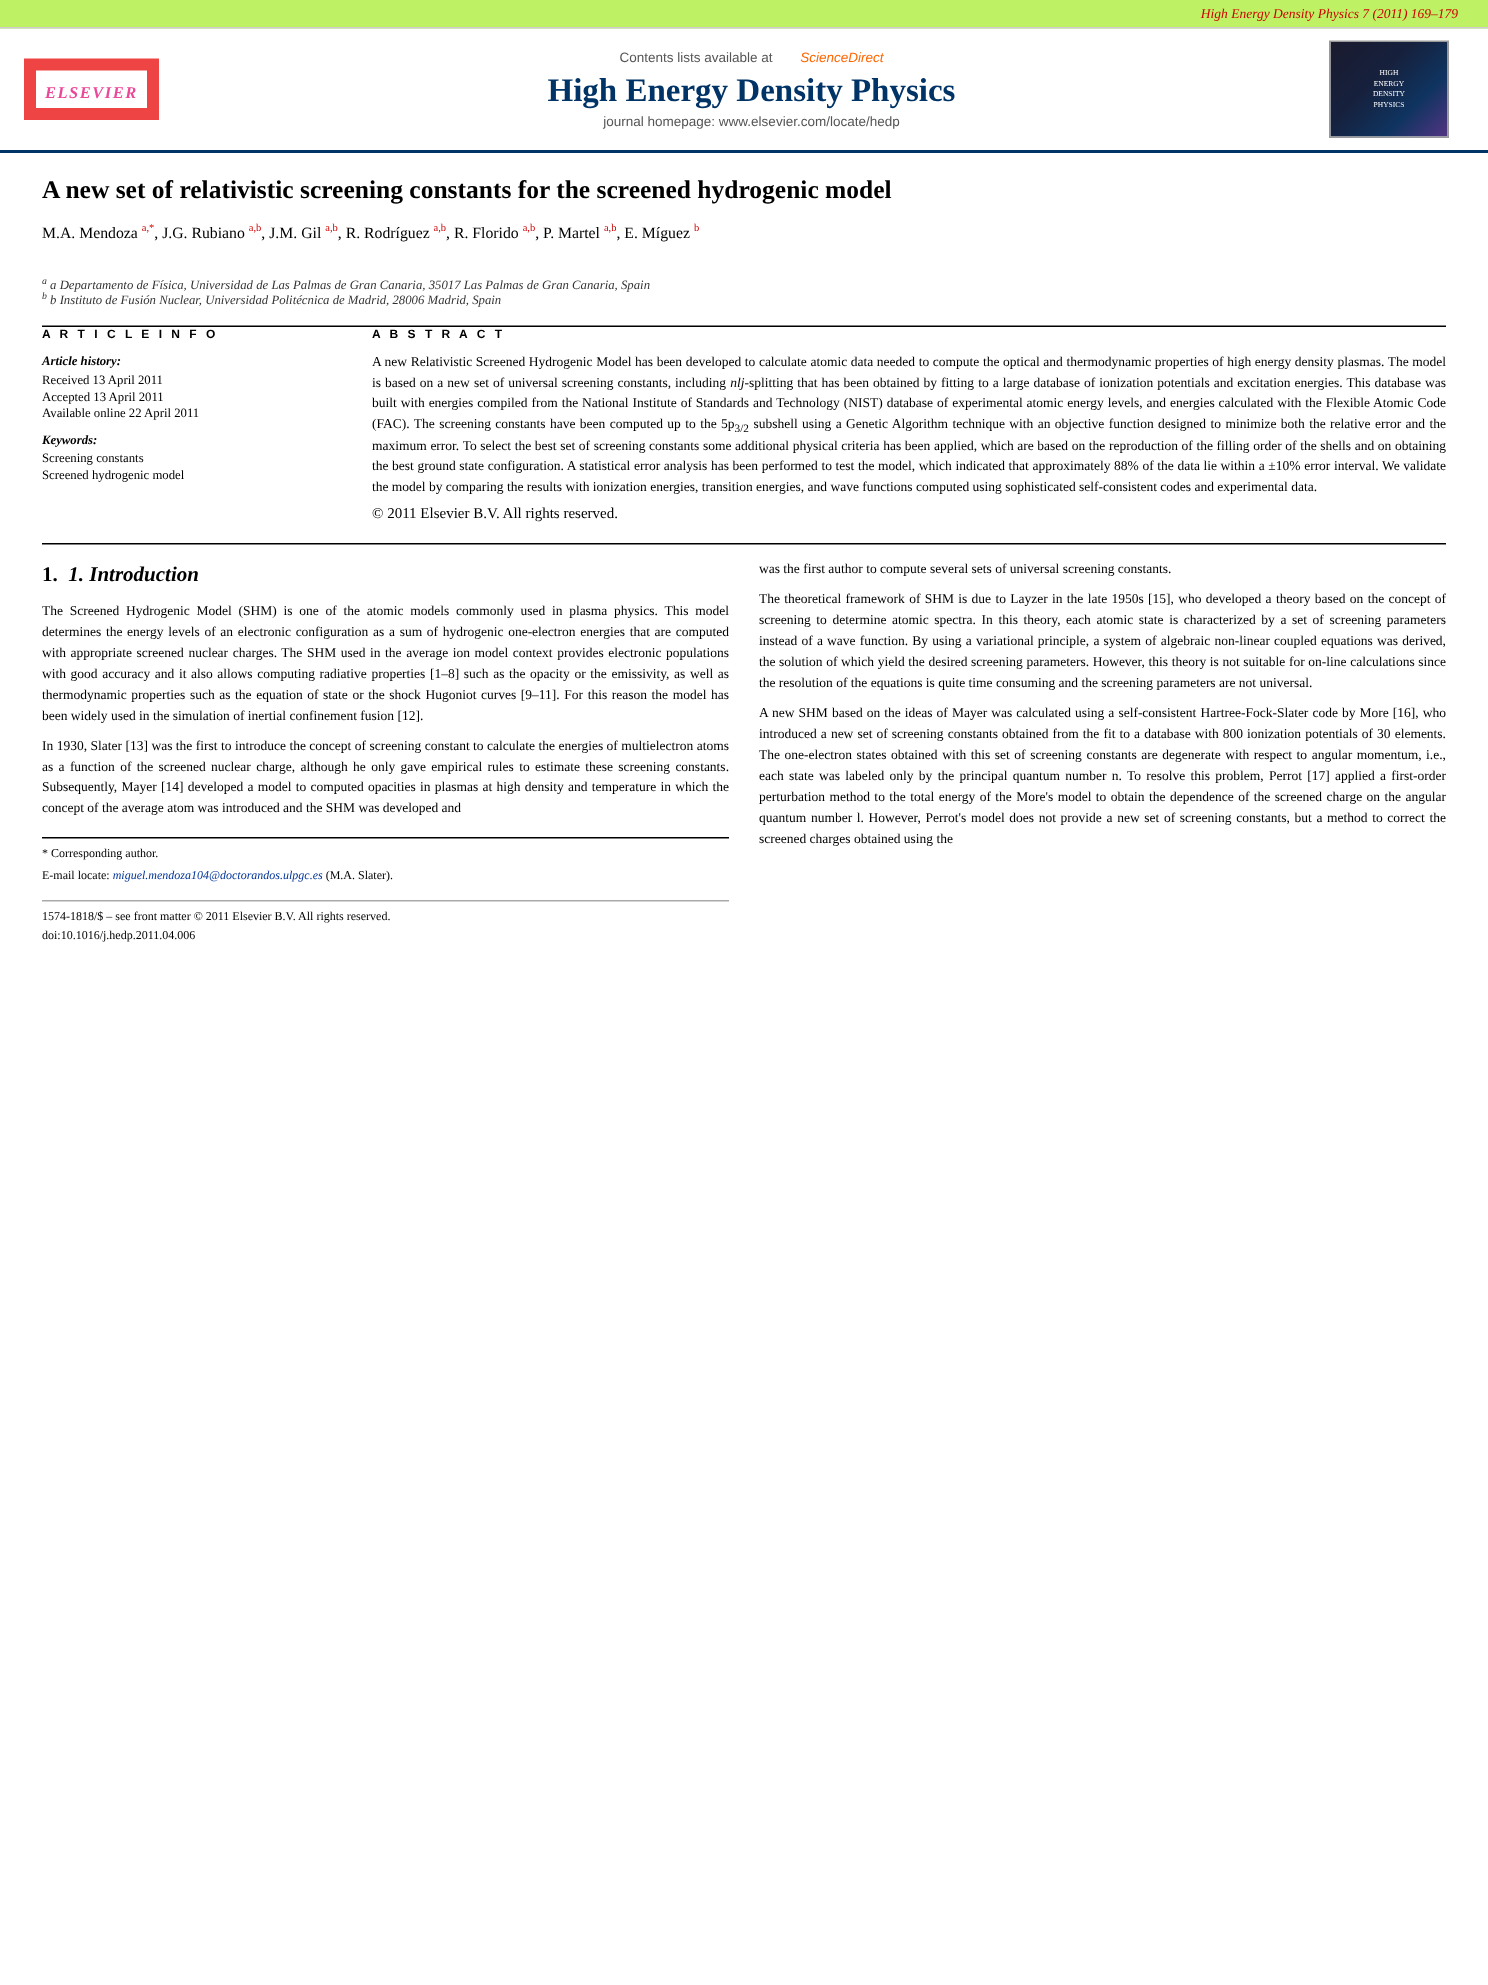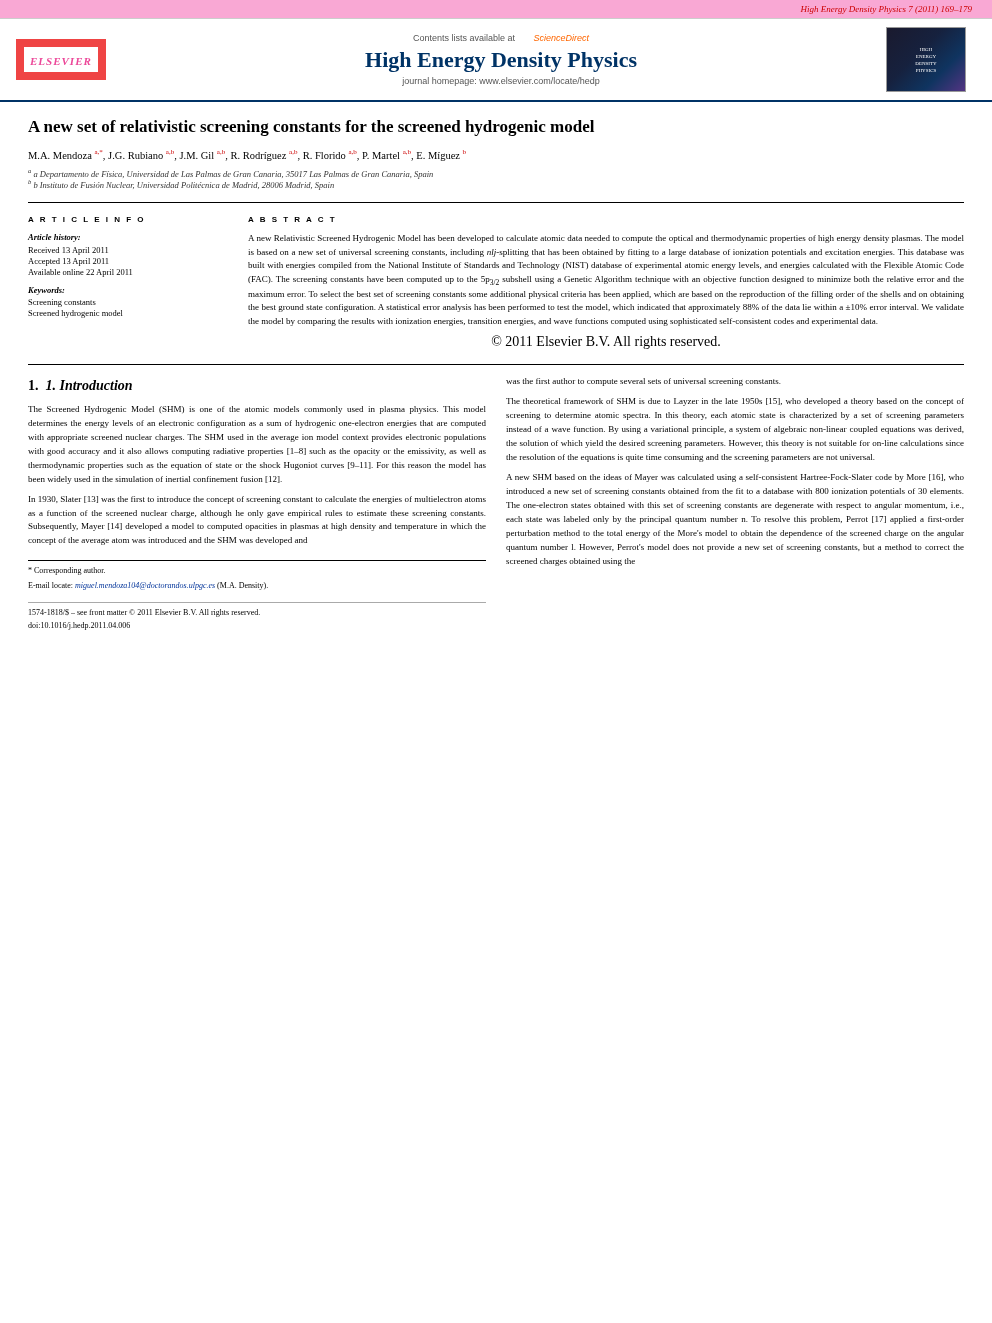--- a/index.html
+++ b/index.html
@@ -7,21 +7,21 @@
       background: #fff;
       font-family: 'Times New Roman', Times, serif;
       font-size: 10px;
       color: #000;
       width: 992px;
       min-height: 1323px;
     }
 
     
     .top-strip {
-      background: #f9a8d4;
+      background: #bef264;
       border-bottom: 1px solid #ccc;
       text-align: right;
       padding: 4px 20px;
       font-size: 9px;
       color: #c00;
       font-style: italic;
     }
 
     
     .journal-header {
@@ -107,21 +107,21 @@
       font-size: 17px;
       font-weight: bold;
       color: #000;
       margin-bottom: 10px;
       line-height: 1.3;
     }
 
     
     .authors {
       font-size: 10.5px;
-      margin-bottom: 6px;
+      margin-bottom: 22px;
       color: #000;
     }
     .author-sup {
       font-size: 7px;
       vertical-align: super;
       color: #c00;
     }
 
     
     .affiliations {
@@ -134,21 +134,21 @@
       font-size: 6.5px;
       vertical-align: super;
     }
 
     
     .two-col {
       display: flex;
       gap: 20px;
       margin-bottom: 14px;
       border-top: 1px solid #000;
-      padding-top: 12px;
+      padding-top: 0;
     }
     .col-left {
       width: 200px;
       flex-shrink: 0;
     }
     .col-right {
       flex: 1;
     }
     .section-label {
       font-size: 8px;
@@ -186,22 +186,22 @@
     .abstract-text {
       font-size: 9px;
       line-height: 1.5;
       color: #000;
       text-align: justify;
     }
     .abstract-italic {
       font-style: italic;
     }
     .copyright-line {
-      font-size: 14px;
-      text-align: center;
+      font-size: 10px;
+      text-align: left;
       margin-top: 6px;
       color: #000;
     }
 
     
     .section-divider {
       border: none;
       border-top: 1px solid #000;
       margin: 10px 0;
     }
@@ -348,21 +348,21 @@
         In 1930, Slater [13] was the first to introduce the concept of screening constant to calculate the energies of multielectron atoms as a function of the screened nuclear charge, although he only gave empirical rules to estimate these screening constants. Subsequently, Mayer [14] developed a model to computed opacities in plasmas at high density and temperature in which the concept of the average atom was introduced and the SHM was developed and
       </div>
 
       <div class="footnote-area">
         <div class="footnote-line">
           <span>* Corresponding author.</span>
         </div>
         <div class="footnote-line">
           <span>E-mail locate:</span>
           <span class="footnote-email">miguel.mendoza104@doctorandos.ulpgc.es</span>
-          <span>(M.A. Density).</span>
+          <span>(M.A. Slater).</span>
         </div>
       </div>
 
       <div class="bottom-info">
         <div>1574-1818/$ – see front matter © 2011 Elsevier B.V. All rights reserved.</div>
         <div>doi:10.1016/j.hedp.2011.04.006</div>
       </div>
     </div>
 
     <div class="body-col">

